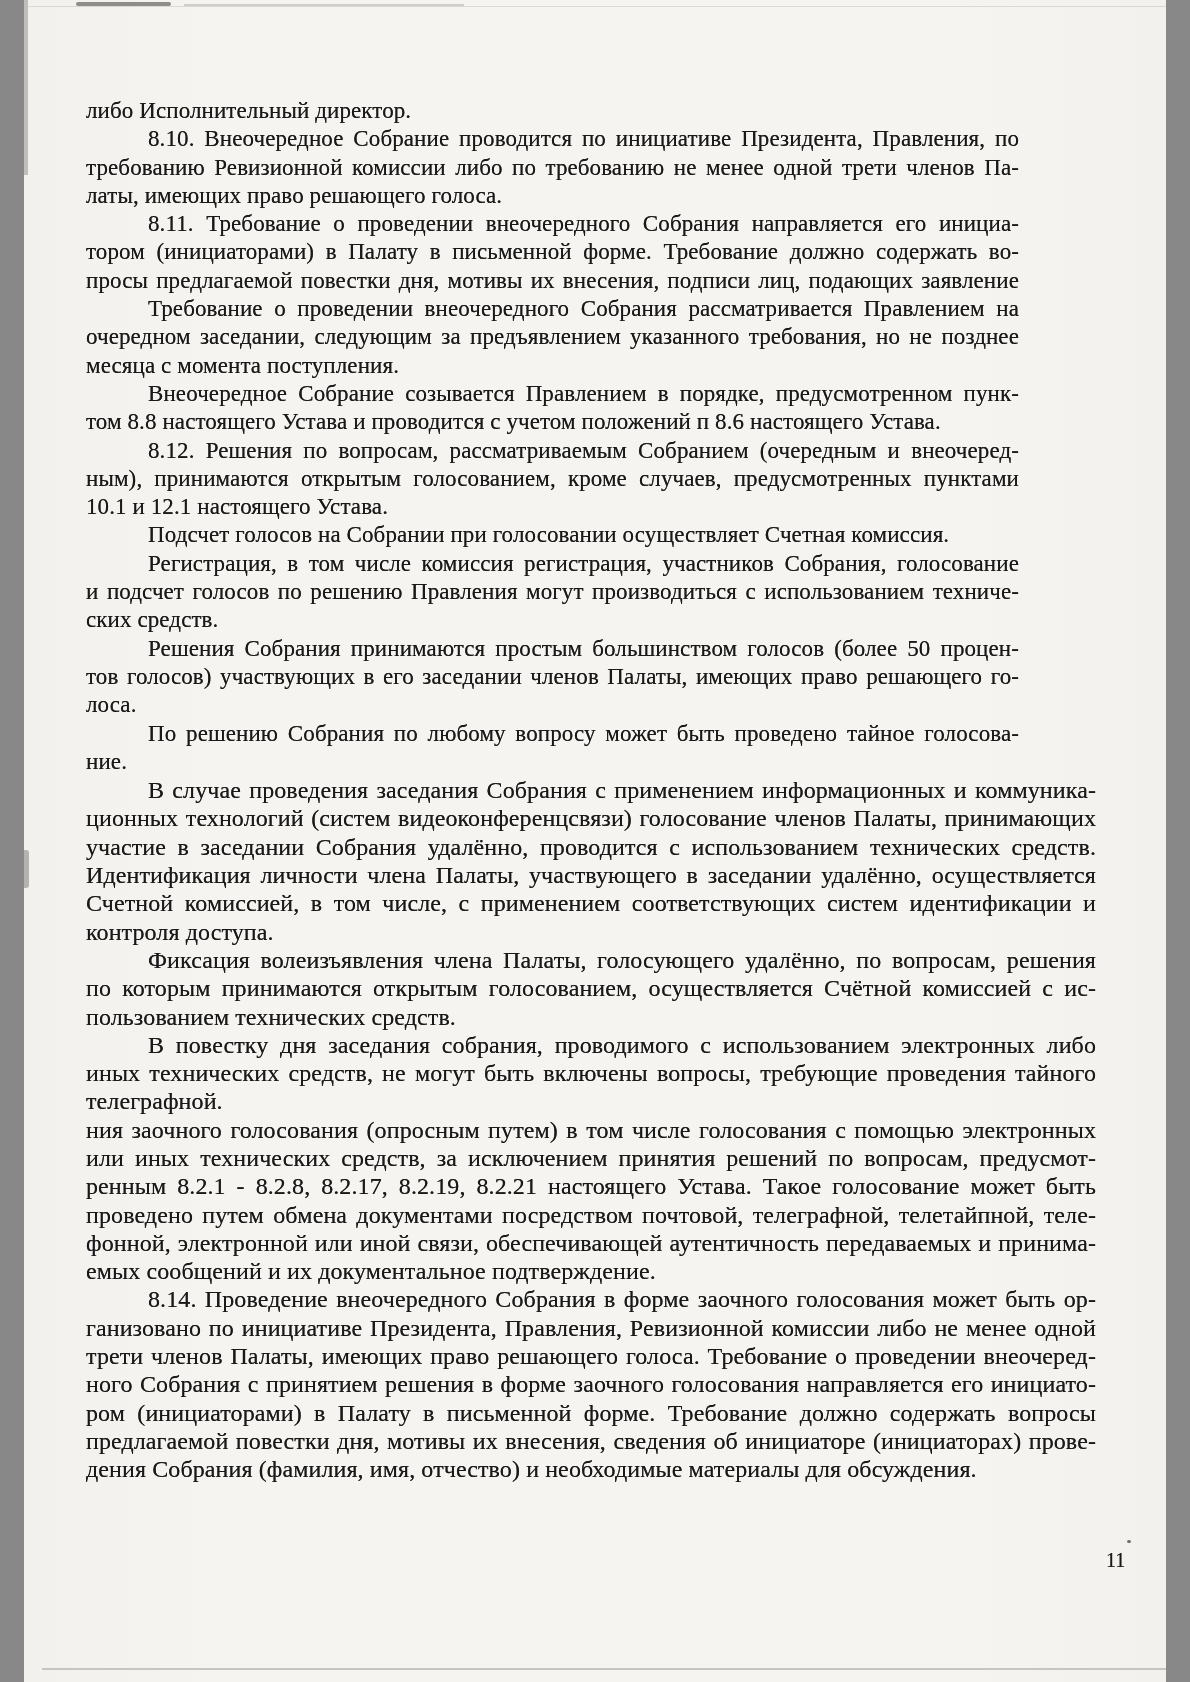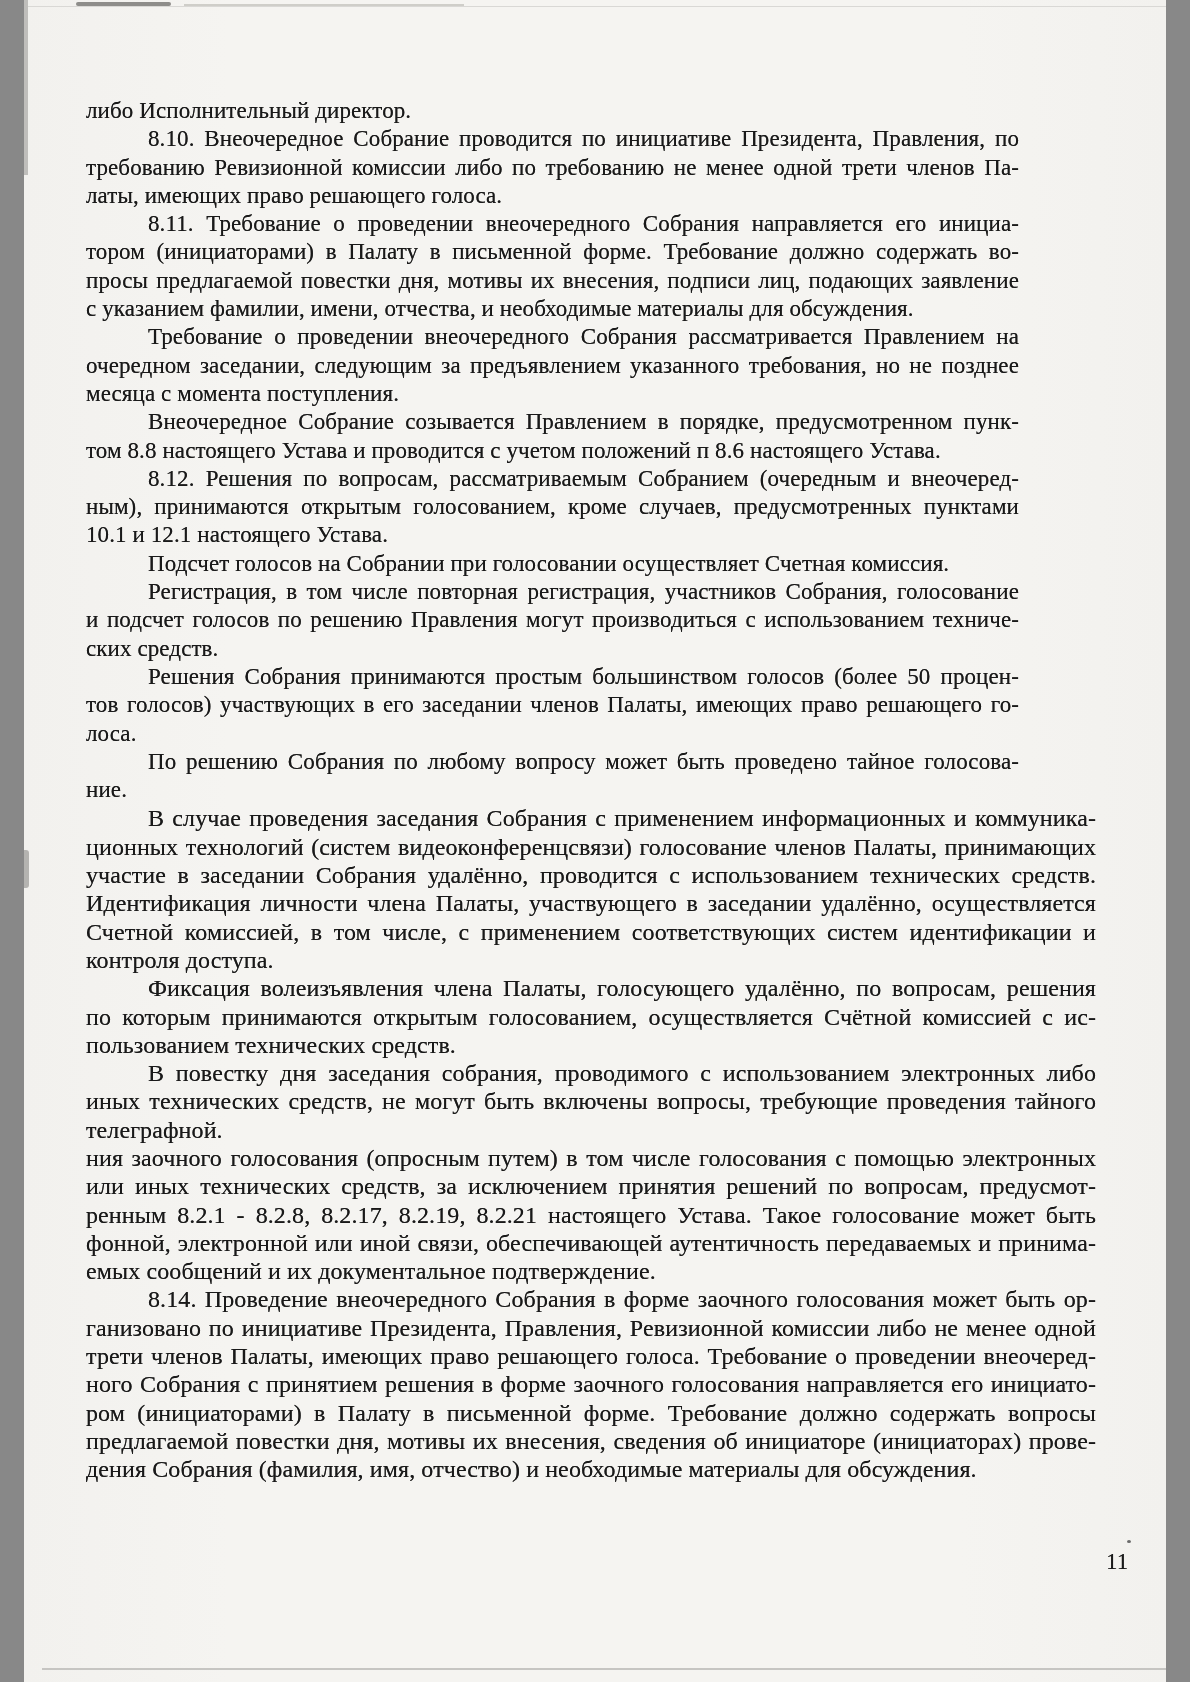--- a/index.html
+++ b/index.html
@@ -38,21 +38,21 @@
     text-align:justify;
     text-align-last:justify;
     white-space:normal;
   }
   .line.last{ text-align-last:left; }
   .line.indent{ text-indent:62px; }
 
   .page-number{
     position:absolute;
     left:1082px;top:1549px;
-    font-size:23px;
+    font-size:20px;
     text-shadow:0 0 0.5px rgba(20,20,20,0.75);
   }
 </style>
 </head>
 <body>
 
 <div class="scan">
 
   <div class="art art-top-line"></div>
   <div class="art art-top-dash"></div>
@@ -64,31 +64,30 @@
 
   <div class="page-body">
     <div class="block block-a">
         <div class="line last">либо Исполнительный директор.</div>
         <div class="line indent">8.10. Внеочередное Собрание проводится по инициативе Президента, Правления, по</div>
         <div class="line">требованию Ревизионной комиссии либо по требованию не менее одной трети членов Па-</div>
         <div class="line last">латы, имеющих право решающего голоса.</div>
         <div class="line indent">8.11. Требование о проведении внеочередного Собрания направляется его инициа-</div>
         <div class="line">тором (инициаторами) в Палату в письменной форме. Требование должно содержать во-</div>
         <div class="line">просы предлагаемой повестки дня, мотивы их внесения, подписи лиц, подающих заявление</div>
-        <div class="line last">с указанием фамилии, имени, отчества, и необходимые материалы для обсуждения.</div>
         <div class="line indent">Требование о проведении внеочередного Собрания рассматривается Правлением на</div>
         <div class="line">очередном заседании, следующим за предъявлением указанного требования, но не позднее</div>
         <div class="line last">месяца с момента поступления.</div>
         <div class="line indent">Внеочередное Собрание созывается Правлением в порядке, предусмотренном пунк-</div>
         <div class="line last">том 8.8 настоящего Устава и проводится с учетом положений п 8.6 настоящего Устава.</div>
         <div class="line indent">8.12. Решения по вопросам, рассматриваемым Собранием (очередным и внеочеред-</div>
         <div class="line">ным), принимаются открытым голосованием, кроме случаев, предусмотренных пунктами</div>
         <div class="line last">10.1 и 12.1 настоящего Устава.</div>
         <div class="line last indent">Подсчет голосов на Собрании при голосовании осуществляет Счетная комиссия.</div>
-        <div class="line indent">Регистрация, в том числе повторная регистрация, участников Собрания, голосование</div>
+        <div class="line indent">Регистрация, в том числе комиссия регистрация, участников Собрания, голосование</div>
         <div class="line">и подсчет голосов по решению Правления могут производиться с использованием техниче-</div>
         <div class="line last">ских средств.</div>
         <div class="line indent">Решения Собрания принимаются простым большинством голосов (более 50 процен-</div>
         <div class="line">тов голосов) участвующих в его заседании членов Палаты, имеющих право решающего го-</div>
         <div class="line last">лоса.</div>
         <div class="line indent">По решению Собрания по любому вопросу может быть проведено тайное голосова-</div>
         <div class="line last">ние.</div>
       </div>
     <div class="block block-b">
         <div class="line indent">В случае проведения заседания Собрания с применением информационных и коммуника-</div>
@@ -99,20 +98,21 @@
         <div class="line last">контроля доступа.</div>
         <div class="line indent">Фиксация волеизъявления члена Палаты, голосующего удалённо, по вопросам, решения</div>
         <div class="line">по которым принимаются открытым голосованием, осуществляется Счётной комиссией с ис-</div>
         <div class="line last">пользованием технических средств.</div>
         <div class="line indent">В повестку дня заседания собрания, проводимого с использованием электронных либо</div>
         <div class="line">иных технических средств, не могут быть включены вопросы, требующие проведения тайного</div>
         <div class="line last">телеграфной.</div>
         <div class="line">ния заочного голосования (опросным путем) в том числе голосования с помощью электронных</div>
         <div class="line">или иных технических средств,  за исключением принятия решений по вопросам, предусмот-</div>
         <div class="line">ренным 8.2.1 - 8.2.8,  8.2.17, 8.2.19,  8.2.21 настоящего Устава.  Такое голосование может быть</div>
+        <div class="line">проведено путем обмена документами посредством почтовой, телеграфной, телетайпной, теле-</div>
         <div class="line">фонной, электронной или иной связи, обеспечивающей аутентичность передаваемых и принима-</div>
         <div class="line last">емых сообщений и их документальное подтверждение.</div>
         <div class="line indent">8.14. Проведение внеочередного Собрания в форме заочного голосования может быть ор-</div>
         <div class="line">ганизовано по инициативе Президента, Правления, Ревизионной комиссии либо не менее одной</div>
         <div class="line">трети членов Палаты, имеющих право решающего голоса. Требование о проведении внеочеред-</div>
         <div class="line">ного Собрания с принятием решения в форме заочного голосования направляется его инициато-</div>
         <div class="line">ром (инициаторами) в Палату в письменной форме. Требование должно содержать вопросы</div>
         <div class="line">предлагаемой повестки дня, мотивы их внесения, сведения об инициаторе (инициаторах) прове-</div>
         <div class="line last">дения Собрания (фамилия, имя, отчество) и необходимые материалы для обсуждения.</div>
       </div>

